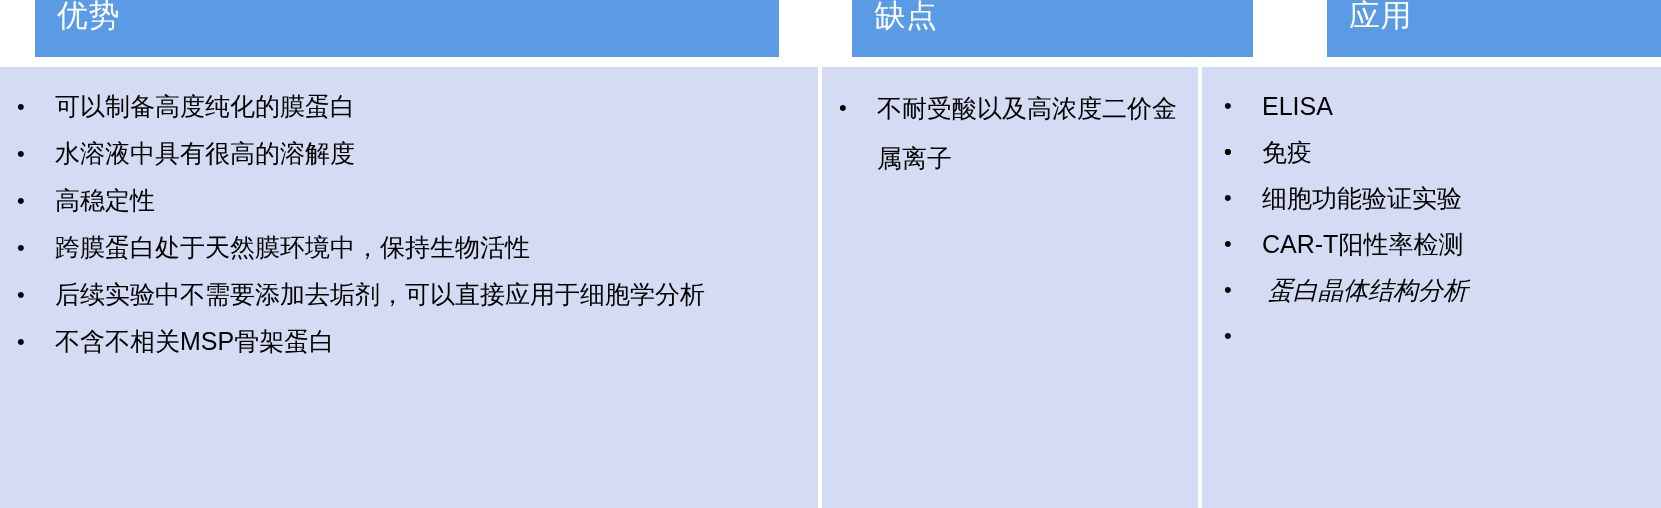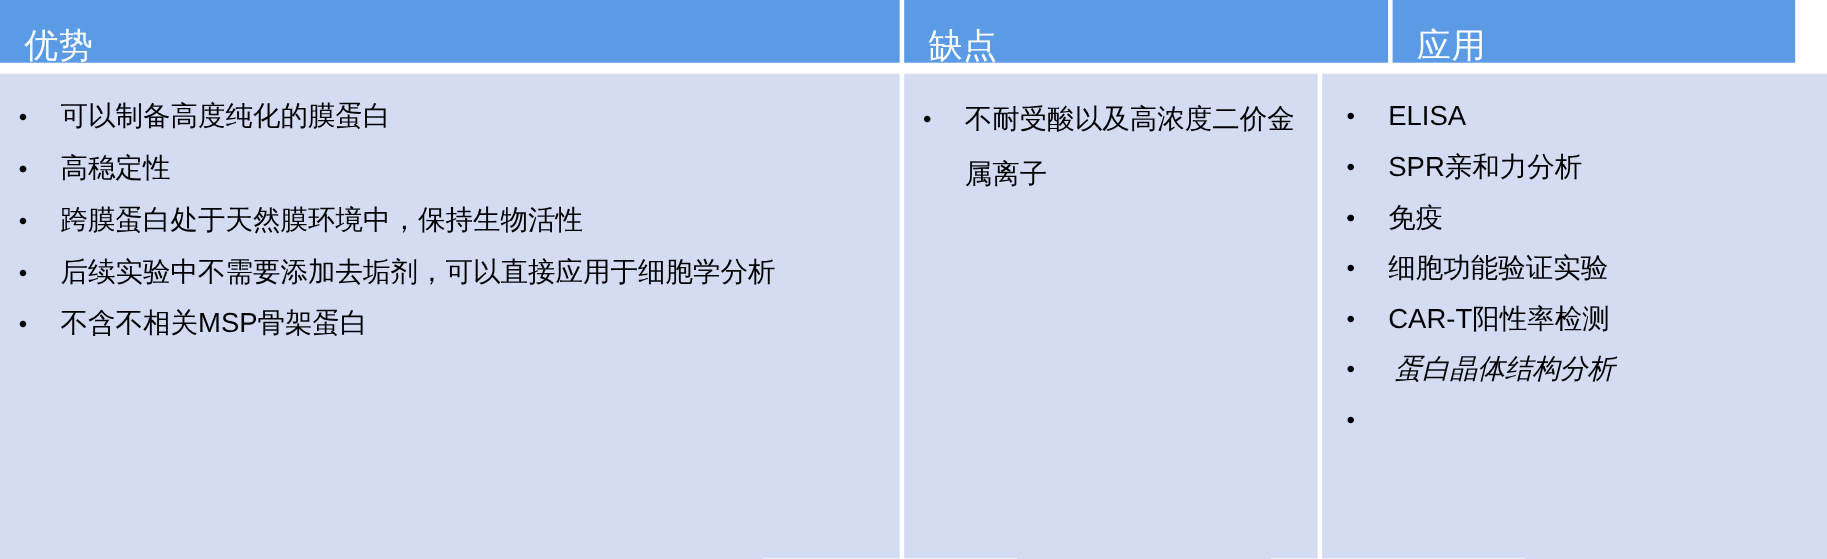--- a/index.html
+++ b/index.html
@@ -28,22 +28,23 @@
     top: 0;
     width: 1661px;
     height: 57px;
     display: flex;
     background: #ffffff;
   }
   .header-cell {
     background: #5B9BE5;
     height: 57px;
     display: flex;
-    align-items: flex-end;
+    align-items: flex-start;
     box-sizing: border-box;
+    margin-left: 35px;
   }
   .header-cell.col-a { width: 818px; padding-left: 22px; }
   .header-cell.col-gap { width: 4px; background: #ffffff; }
   .header-cell.col-b { width: 440px; padding-left: 22px; }
   .header-cell.col-gap2 { width: 4px; background: #ffffff; }
   .header-cell.col-c { width: 366px; padding-left: 22px; }
 
   .header-title {
     color: #ffffff;
     font-size: 31px;
@@ -140,20 +141,21 @@
   <div class="body-row">
 
     <div class="body-cell col-a">
       <ul class="bullets">
         <li>
           <span class="bullet-dot">•</span>
           <span>可以制备高度纯化的膜蛋白</span>
         </li>
         <li>
           <span class="bullet-dot">•</span>
+          <span>水溶液中具有很高的溶解度</span>
         </li>
         <li>
           <span class="bullet-dot">•</span>
           <span>高稳定性</span>
         </li>
         <li>
           <span class="bullet-dot">•</span>
           <span>跨膜蛋白处于天然膜环境中，保持生物活性</span>
         </li>
         <li>
@@ -181,21 +183,20 @@
     <div class="body-gap"></div>
 
     <div class="body-cell col-c">
       <ul class="bullets">
         <li>
           <span class="bullet-dot">•</span>
           <span>ELISA</span>
         </li>
         <li>
           <span class="bullet-dot">•</span>
-          <span>SPR亲和力分析</span>
         </li>
         <li>
           <span class="bullet-dot">•</span>
         </li>
         <li>
           <span class="bullet-dot">•</span>
           <span>免疫</span>
         </li>
         <li>
           <span class="bullet-dot">•</span>

